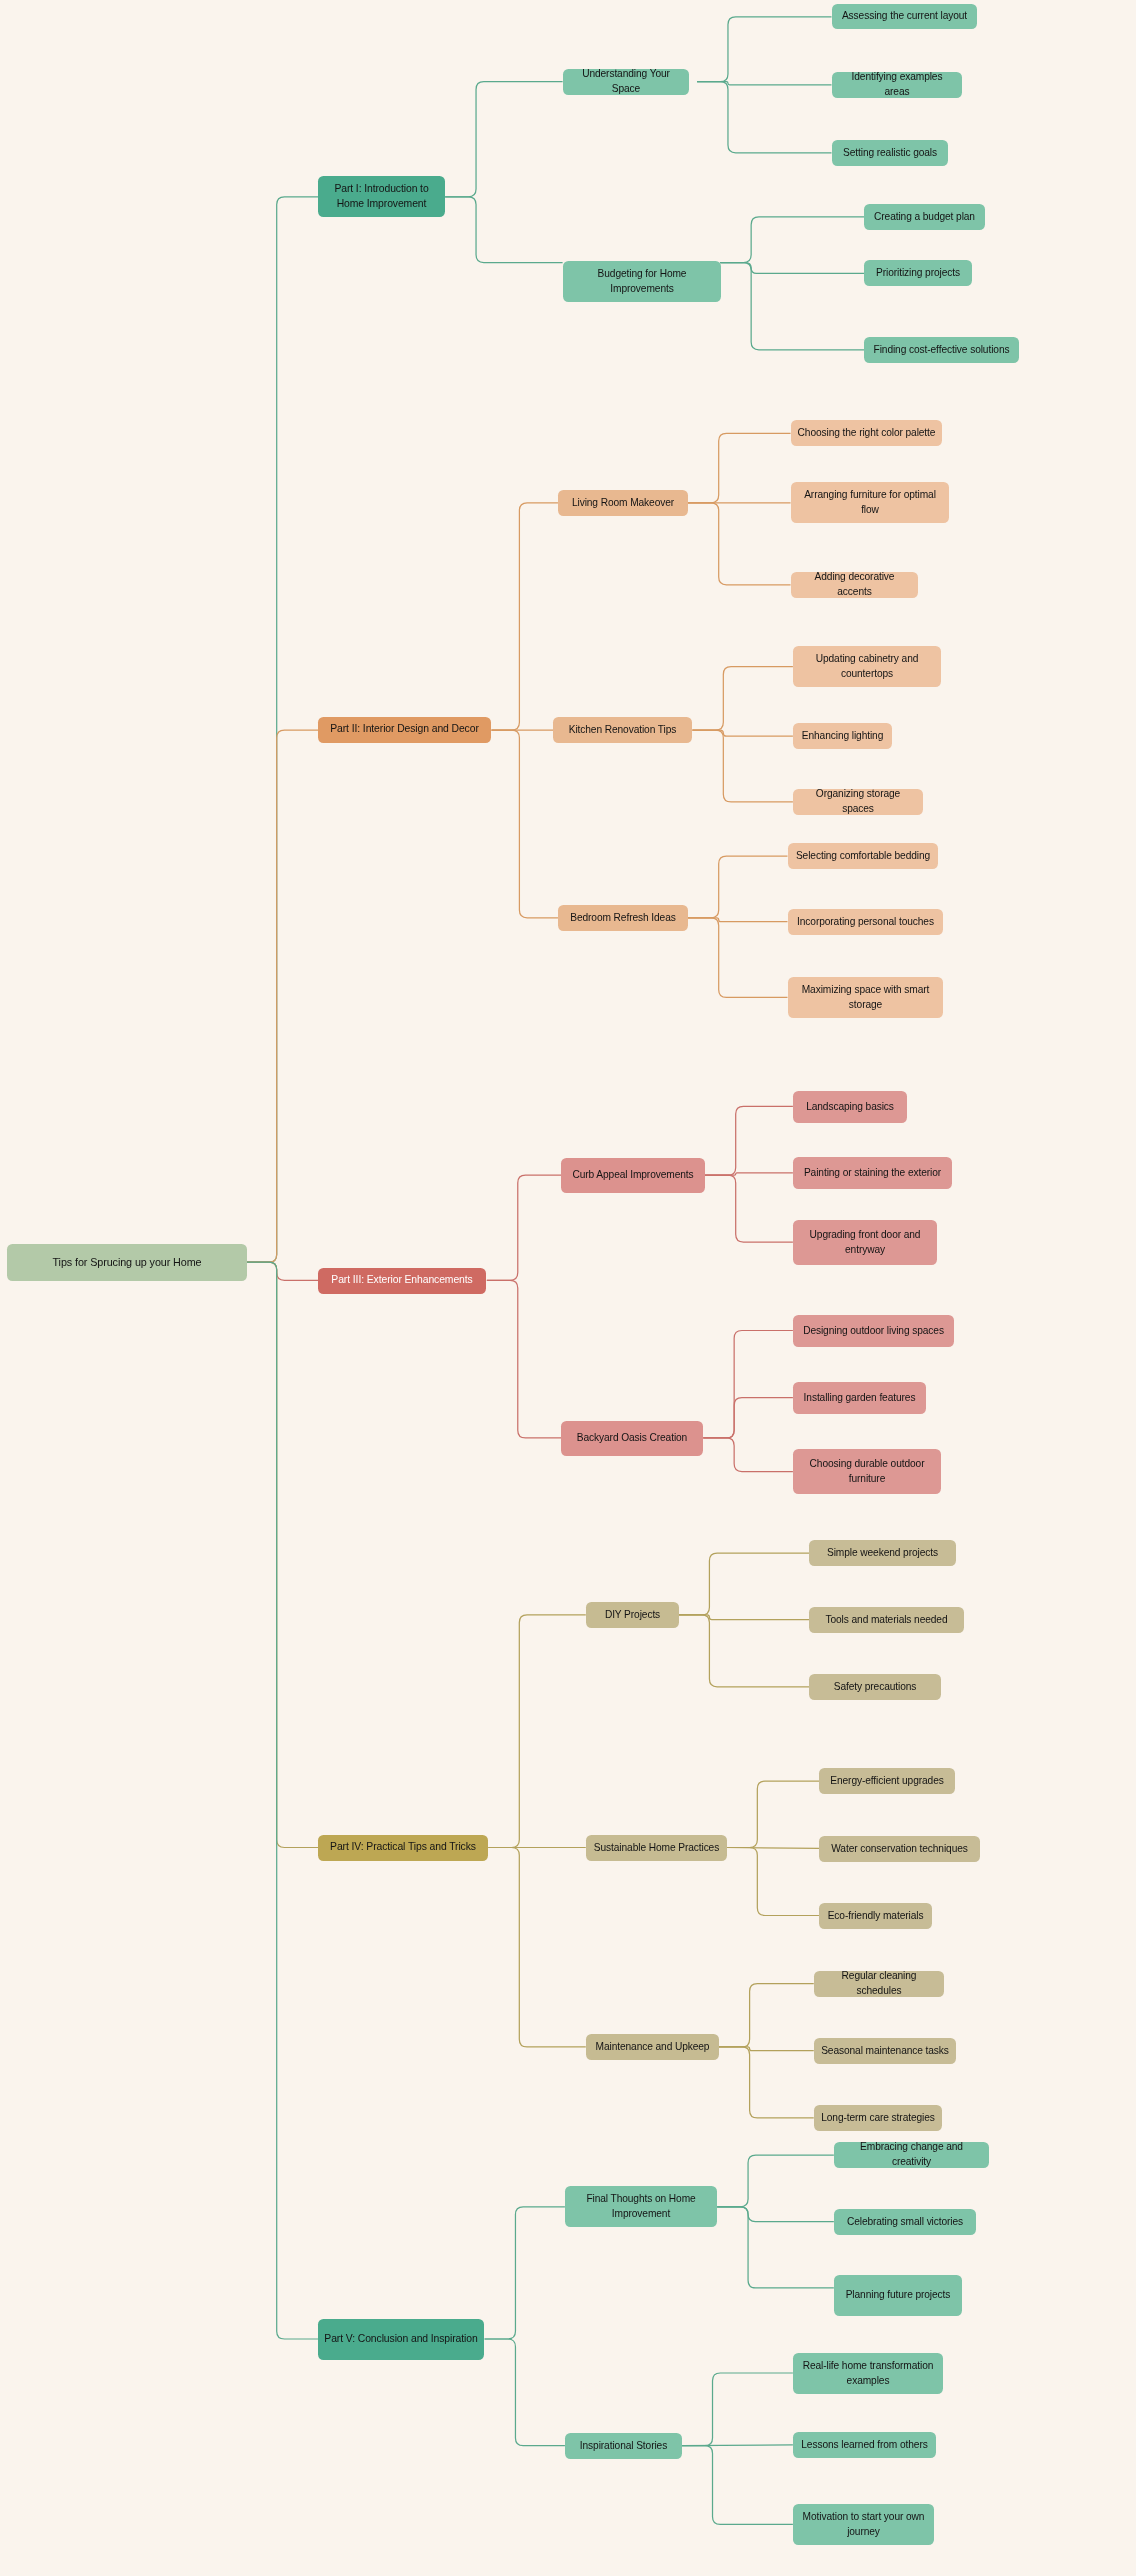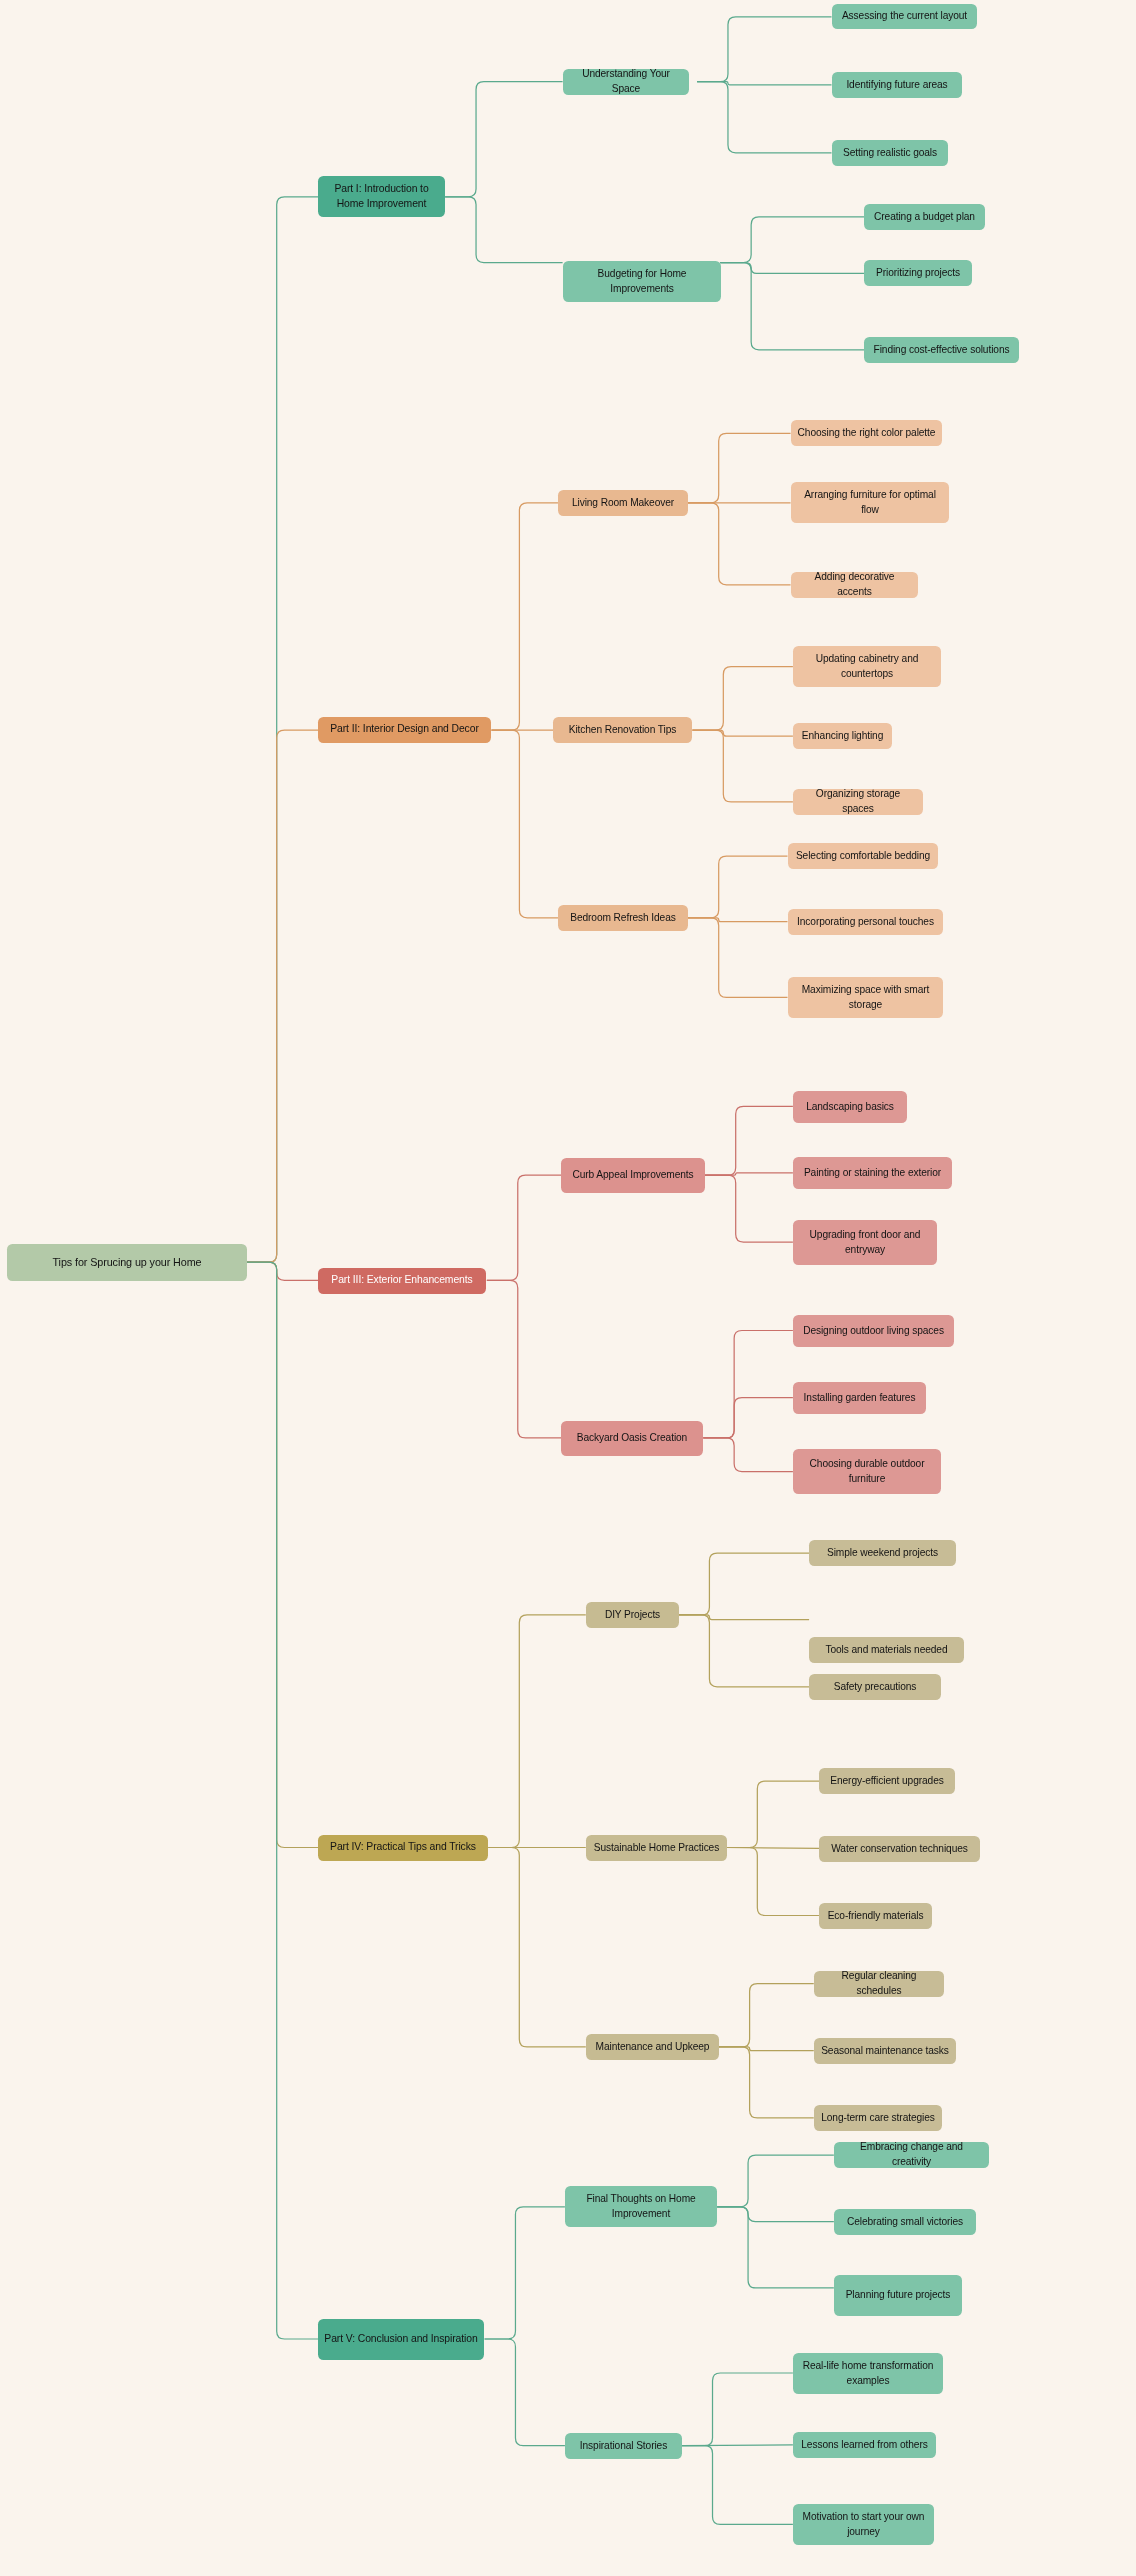--- a/index.html
+++ b/index.html
@@ -110,21 +110,21 @@
       <div class="node part" style="left: 318px; top: 176px; width: 127px; height: 41px; background: rgb(74, 171, 141);">
         <span>Part I: Introduction to Home Improvement</span>
       </div>
       <div class="node sub" style="left: 563px; top: 69px; width: 126px; height: 25.5px; background: rgb(126, 196, 168);">
         <span>Understanding Your Space</span>
       </div>
       <div class="node leaf" style="left: 832px; top: 3.9px; width: 145px; height: 25.5px; background: rgb(126, 196, 168);">
         <span>Assessing the current layout</span>
       </div>
       <div class="node leaf" style="left: 832px; top: 72px; width: 130px; height: 25.5px; background: rgb(126, 196, 168);">
-        <span>Identifying future areas</span>
+        <span>Identifying examples areas</span>
       </div>
       <div class="node leaf" style="left: 832px; top: 140px; width: 116px; height: 25.5px; background: rgb(126, 196, 168);">
         <span>Setting realistic goals</span>
       </div>
       <div class="node sub" style="left: 563px; top: 242px; width: 158px; height: 41px; background: rgb(126, 196, 168); margin-top: 19px;">
         <span>Budgeting for Home Improvements</span>
       </div>
       <div class="node leaf" style="left: 864px; top: 204px; width: 121px; height: 25.5px; background: rgb(126, 196, 168);">
         <span>Creating a budget plan</span>
       </div>
@@ -202,21 +202,21 @@
       </div>
       <div class="node part" style="left: 318px; top: 1835px; width: 170px; height: 25.5px; background: rgb(189, 167, 83);">
         <span>Part IV: Practical Tips and Tricks</span>
       </div>
       <div class="node sub" style="left: 586px; top: 1602px; width: 93px; height: 25.5px; background: rgb(198, 187, 146);">
         <span>DIY Projects</span>
       </div>
       <div class="node leaf" style="left: 809px; top: 1540px; width: 147px; height: 25.5px; background: rgb(199, 188, 150);">
         <span>Simple weekend projects</span>
       </div>
-      <div class="node leaf" style="left: 809px; top: 1607px; width: 155px; height: 25.5px; background: rgb(199, 188, 150); margin-top: 30px;">
+      <div class="node leaf" style="left: 809px; top: 1607px; width: 155px; height: 25.5px; background: rgb(199, 188, 150);">
         <span>Tools and materials needed</span>
       </div>
       <div class="node leaf" style="left: 809px; top: 1674px; width: 132px; height: 25.5px; background: rgb(199, 188, 150);">
         <span>Safety precautions</span>
       </div>
       <div class="node sub" style="left: 586px; top: 1835px; width: 141px; height: 25.5px; background: rgb(198, 187, 146);">
         <span>Sustainable Home Practices</span>
       </div>
       <div class="node leaf" style="left: 819px; top: 1768px; width: 136px; height: 25.5px; background: rgb(199, 188, 150);">
         <span>Energy-efficient upgrades</span>

